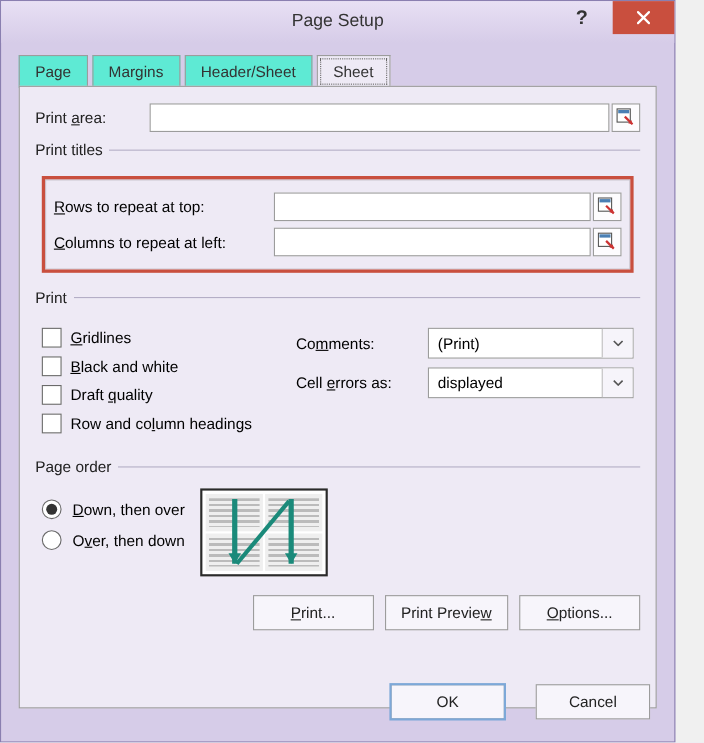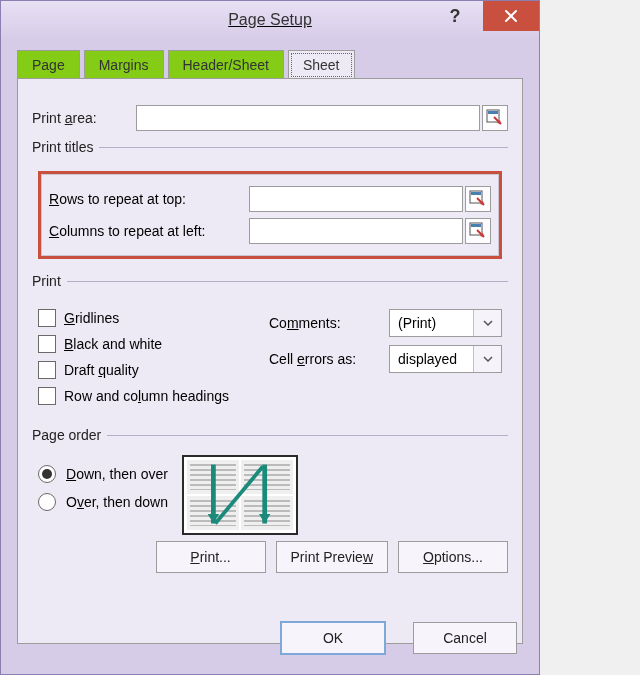--- a/index.html
+++ b/index.html
@@ -1,23 +1,22 @@
 <!DOCTYPE html>
 <html><head>
 <meta charset="utf-8">
 <style>
 * { box-sizing: border-box; font-family: "Segoe UI", Tahoma, sans-serif; font-size: 14px; }
 body { margin: 0; background: #f0f0f0; padding: 0; }
 
 .window {
-  width: 540px; height: 675px;
+  width: 614px; height: 675px;
   background: #d6cce8;
   border: 1px solid #8a7fb0;
   position: relative;
-  text-decoration: underline;
 }
 
 .titlebar {
   height: 38px;
   display: flex; align-items: center; justify-content: center;
   position: relative;
   background: linear-gradient(to bottom, #e8e0f4, #d6cce8);
 }
 .titlebar .title {
   color: #333;
@@ -42,37 +41,37 @@
   padding: 10px 10px 6px 10px;
 }
 
 
 .tabstrip {
   display: flex; gap: 0; margin-bottom: -1px;
 }
 .tab {
   padding: 6px 14px;
   border: 1px solid #9c9c9c;
-  background: #84cc16;
+  background: #5eead4;
   margin-right: 4px;
   border-bottom: 1px solid #9c9c9c;
   position: relative; top: 1px;
   cursor: default;
   color: #333;
 }
 .tab.active {
   background: #eeeaf5;
   border-bottom: 1px solid #eeeaf5;
   outline: 1px dotted #666;
   outline-offset: -4px;
 }
 .tabcontent {
   border: 1px solid #9c9c9c;
   background: #eeeaf5;
-  padding: 26px 14px 64px 14px;
+  padding: 15px 14px 64px 14px;
   min-height: 566px;
   position: relative;
 }
 
 .row { display: flex; align-items: center; margin-bottom: 8px; }
 .row label { color: #222; }
 .u { text-decoration: underline; }
 
 .input-text {
   flex: 1;

